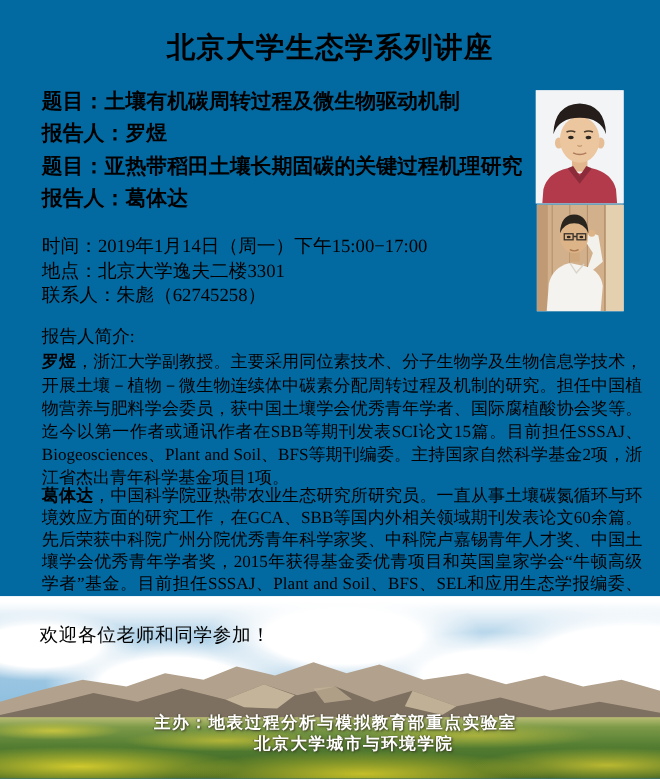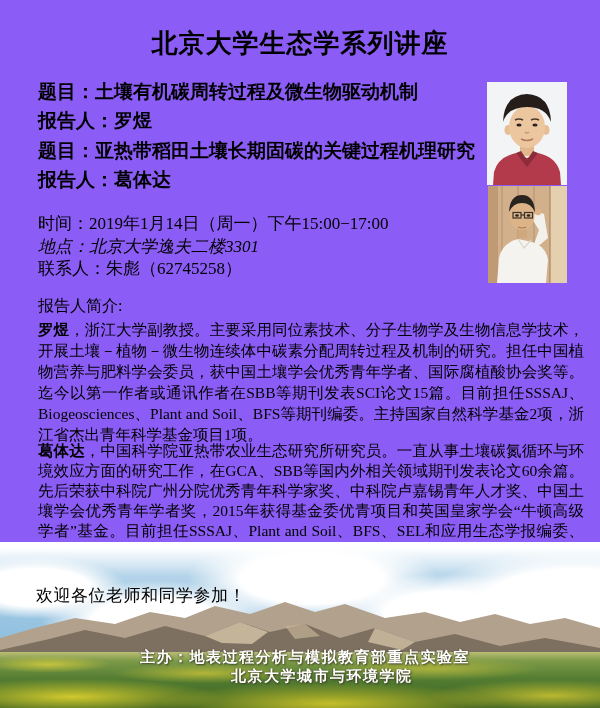--- a/index.html
+++ b/index.html
@@ -1,33 +1,33 @@
 <!DOCTYPE html>
 <html><head>
 <meta charset="utf-8">
 <style>
   html,body { margin:0; padding:0; background:#888; }
   .page {
     position:relative; width:600px; height:708px; margin:0 auto;
-    background:#8b5cf6; overflow:hidden; color:#000;
+    background:#0369a1; overflow:hidden; color:#000;
     font-family:"Liberation Serif","DejaVu Serif",serif;
   }
   .series-title {
     position:absolute; top:26px; left:0; width:600px; text-align:center;
     font-family:"Liberation Sans","DejaVu Sans",sans-serif;
     font-size:26px; font-weight:bold; letter-spacing:1px;
   }
   .talk-line { position:absolute; left:38px; font-size:19px; font-weight:bold; white-space:nowrap; }
   .talk0-topic   { top:79px; }
   .talk0-speaker { top:108px; }
   .talk1-topic   { top:138px; }
   .talk1-speaker { top:167px; }
   .meta-line { position:absolute; left:38px; font-size:17px; white-space:nowrap; }
   .meta-time    { top:212px; }
-  .meta-venue   { top:235px;font-style:italic; }
+  .meta-venue   { top:235px; }
   .meta-contact { top:257px; }
   .bio-heading { position:absolute; left:38px; top:296px; font-size:16px; }
   .bio {
     position:absolute; left:38px; width:546px; text-align:justify;
     font-size:15.5px;
   }
   .bio .bio-name { font-weight:bold; }
   .bio-1 { top:303px; line-height:21px; }
   .bio-2 { top:425px; line-height:20px; }
 
@@ -58,21 +58,21 @@
       radial-gradient(ellipse 200px 24px at 12% 80%, rgba(216,206,45,0.95), rgba(216,206,45,0) 75%),
       radial-gradient(ellipse 230px 28px at 55% 92%, rgba(210,200,42,0.9),  rgba(210,200,42,0) 75%),
       radial-gradient(ellipse 170px 22px at 92% 78%, rgba(206,197,50,0.85), rgba(206,197,50,0) 72%),
       linear-gradient(#b9bd74 0%, #7d9a48 16%, #567f33 45%, #436c28 75%, #3a5f22 100%);
   }
   .fade-top {
     position:absolute; left:0; top:0; width:600px; height:34px;
     background:linear-gradient(#ffffff 15%, rgba(255,255,255,0) 100%);
   }
   .welcome {
-    position:absolute; left:36px; top:42px; font-size:17px; letter-spacing:0.5px;
+    position:absolute; left:36px; top:24px; font-size:17px; letter-spacing:0.5px;
     color:#000;
   }
   .org-line {
     position:absolute; color:#ffffff; font-weight:bold; white-space:nowrap;
     letter-spacing:1.5px;
     text-shadow:1px 1px 2px rgba(60,58,35,0.95), -1px 0 1px rgba(60,58,35,0.5);
   }
   .org-1 { left:140px; top:106px; font-size:15px; }
   .org-2 { left:231px; top:125px; font-size:15px;text-align:right; }
 </style>

